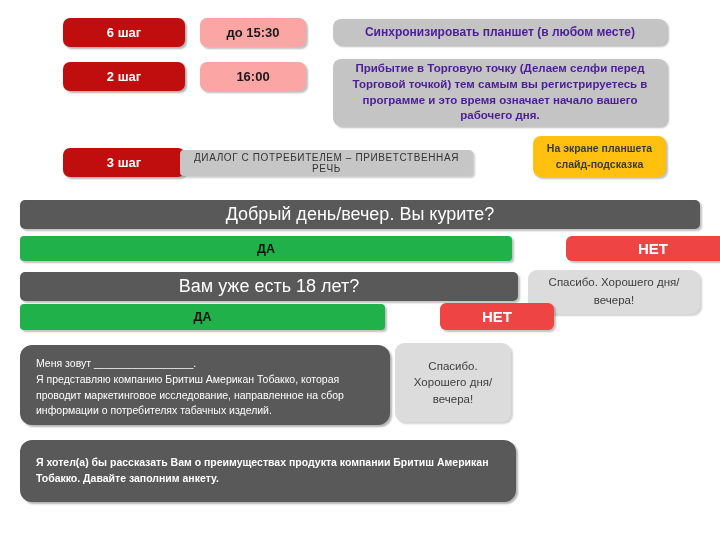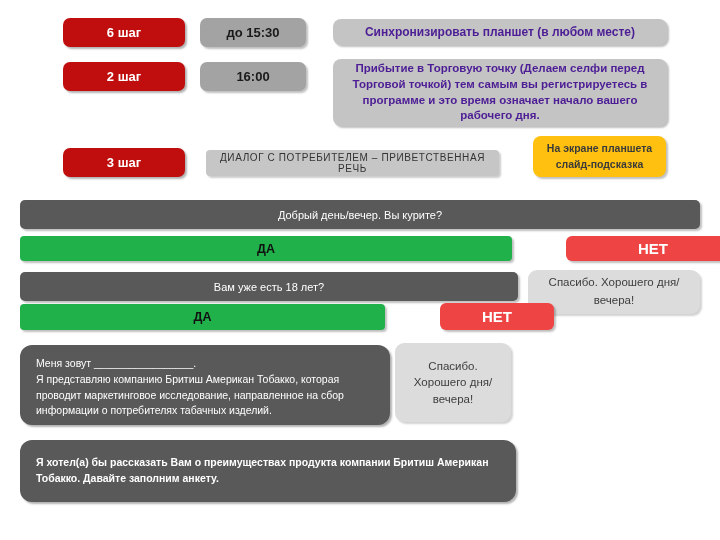--- a/index.html
+++ b/index.html
@@ -7,42 +7,42 @@
     position:relative;width:720px;height:540px;background:#ffffff;overflow:hidden;
     font-family:"Liberation Sans","DejaVu Sans",sans-serif;
   }
   .abs{position:absolute;box-sizing:border-box;}
   .chip-red{
     background:#c00d0d;color:#ffffff;font-weight:bold;font-size:13px;
     border-radius:7px;display:flex;align-items:center;justify-content:center;
     box-shadow:2px 2px 2px rgba(0,0,0,.3);
   }
   .chip-gray{
-    background:#a3a3a3;color:#1a1a1a;font-weight:bold;font-size:13px;
+    background:#fca5a5;color:#1a1a1a;font-weight:bold;font-size:13px;
     border-radius:7px;display:flex;align-items:center;justify-content:center;
     box-shadow:2px 2px 2px rgba(0,0,0,.25);
   }
   .box-gray{
     background:#c4c4c4;color:#4c1d95;font-weight:bold;
     border-radius:8px;display:flex;align-items:center;justify-content:center;
     text-align:center;box-shadow:2px 2px 2px rgba(0,0,0,.25);
   }
   .box-dialog{
     background:#c6c6c6;color:#333333;font-size:10px;letter-spacing:.6px;
     border-radius:4px;display:flex;align-items:center;justify-content:center;
     text-align:center;box-shadow:2px 2px 2px rgba(0,0,0,.2);
   }
   .box-yellow{
     background:#ffc010;color:#3a3a3a;font-size:10.5px;font-weight:bold;
     border-radius:8px;display:flex;align-items:center;justify-content:center;
     text-align:center;line-height:1.5;padding:4px 10px;
     box-shadow:2px 2px 2px rgba(0,0,0,.25);
   }
   .bar-dark{
-    background:#595959;color:#ffffff;font-size:11px;
+    background:#595959;color:#ffffff;font-size:18px;
     border-radius:5px;display:flex;align-items:center;justify-content:center;
     text-align:center;box-shadow:2px 2px 2px rgba(0,0,0,.25);
   }
   .bar-green{
     background:#21b14b;color:#111111;font-weight:bold;font-size:12.5px;
     border-radius:4px;display:flex;align-items:center;justify-content:center;
     box-shadow:2px 2px 2px rgba(0,0,0,.25);
   }
   .bar-red{
     background:#ef4444;color:#ffffff;font-weight:bold;font-size:15px;
@@ -71,21 +71,21 @@
 
   <div class="abs chip-red" style="left:63px;top:18px;width:122px;height:29px;">6 шаг</div>
   <div class="abs chip-gray" style="left:200px;top:18px;width:106px;height:29px;">до 15:30</div>
   <div class="abs box-gray" style="left:333px;top:19px;width:334px;height:26px;font-size:12px;">Синхронизировать планшет (в любом месте)</div>
 
   <div class="abs chip-red" style="left:63px;top:62px;width:122px;height:29px;">2 шаг</div>
   <div class="abs chip-gray" style="left:200px;top:62px;width:106px;height:29px;">16:00</div>
   <div class="abs box-gray" style="left:333px;top:59px;width:334px;height:67px;font-size:11.5px;line-height:1.35;padding:4px 14px;">Прибытие в Торговую точку  (Делаем селфи перед Торговой точкой) тем самым вы регистрируетесь в программе и это время означает начало вашего рабочего дня.</div>
 
   <div class="abs chip-red" style="left:63px;top:148px;width:122px;height:29px;">3 шаг</div>
-  <div class="abs box-dialog" style="left:206px;top:150px;width:293px;height:26px;">ДИАЛОГ С ПОТРЕБИТЕЛЕМ – ПРИВЕТСТВЕННАЯ РЕЧЬ</div>
+  <div class="abs box-dialog" style="left:180px;top:150px;width:293px;height:26px;">ДИАЛОГ С ПОТРЕБИТЕЛЕМ – ПРИВЕТСТВЕННАЯ РЕЧЬ</div>
   <div class="abs box-yellow" style="left:533px;top:136px;width:133px;height:41px;">На экране планшета слайд-подсказка</div>
 
   <div class="abs bar-dark" style="left:20px;top:200px;width:680px;height:29px;">Добрый день/вечер. Вы курите?</div>
   <div class="abs bar-green" style="left:20px;top:236px;width:492px;height:25px;">ДА</div>
   <div class="abs bar-red" style="left:524px;top:236px;width:174px;height:25px;">НЕТ</div>
 
   <div class="abs bar-dark" style="left:20px;top:272px;width:498px;height:29px;">Вам уже есть 18 лет?</div>
   <div class="abs box-light" style="left:528px;top:270px;width:172px;height:44px;">Спасибо. Хорошего дня/вечера!</div>
 
   <div class="abs bar-green" style="left:20px;top:304px;width:365px;height:26px;">ДА</div>

